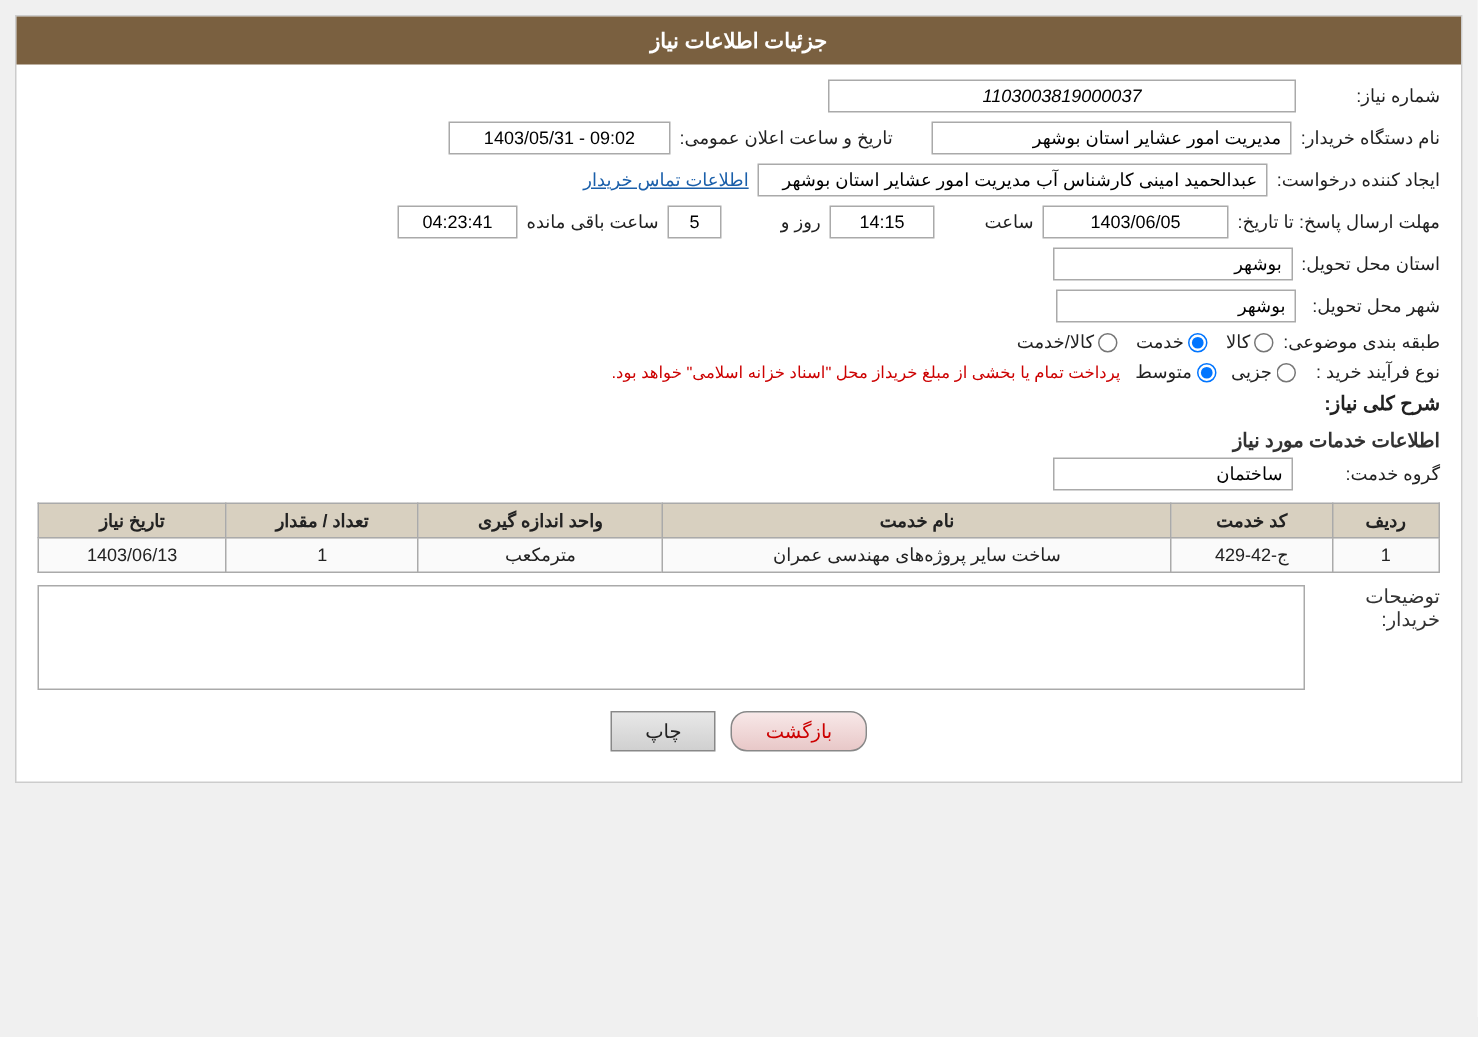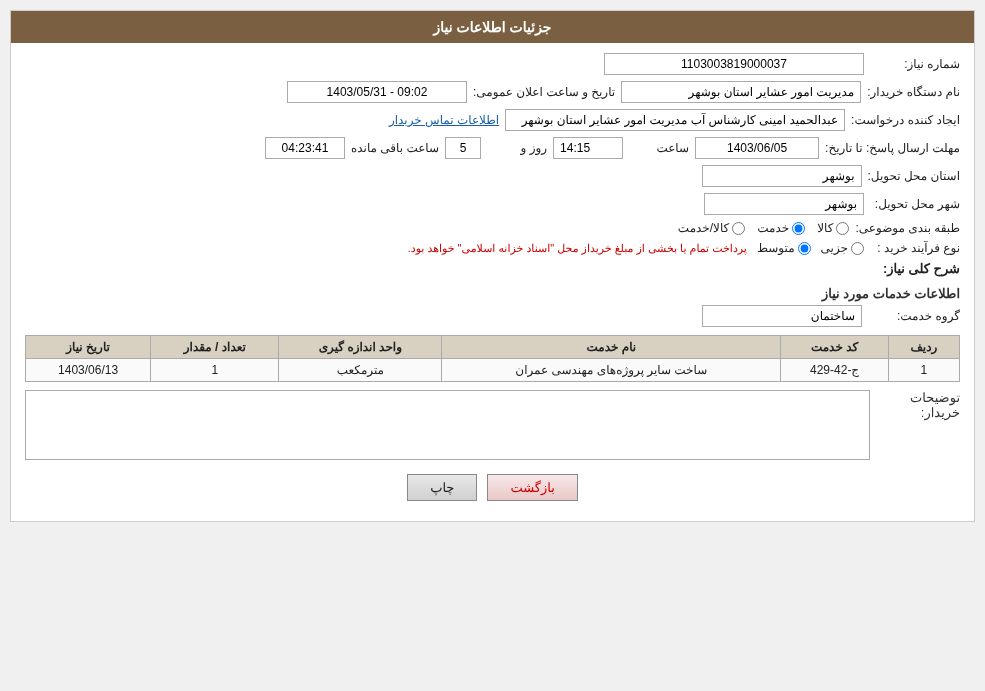--- a/index.html
+++ b/index.html
@@ -49,21 +49,21 @@
     }
     .input-field {
       border: 1px solid #aaa;
       background: #fff;
       padding: 2px 6px;
       font-family: Tahoma, Arial, sans-serif;
       font-size: 12px;
       height: 22px;
       direction: rtl;
     }
-    .input-wide { width: 260px; }
+    .input-wide { width: 312px; font-style: italic; }
     .input-med { width: 160px; }
     .input-xs { width: 70px; }
     .link-blue {
       color: #1a5faa;
       text-decoration: underline;
       cursor: pointer;
       font-size: 12px;
     }
     .radio-group {
       display: flex;
@@ -163,20 +163,21 @@
       cursor: pointer;
       border: 1px solid #888;
     }
     .btn-print {
       background: linear-gradient(to bottom, #e8e8e8, #d0d0d0);
       color: #222;
     }
     .btn-back {
       background: linear-gradient(to bottom, #f8e8e8, #e8c8c8);
       color: #cc0000;
+      border-radius: 11px;
     }
     .page-wrapper {
       position: relative;
       overflow: hidden;
     }
   </style>
 </head>
 <body>
 
 <div class="page-container page-wrapper">
@@ -189,35 +190,35 @@
     <div class="content">
 
       <div class="row">
         <span class="label">شماره نیاز:</span>
         <input class="input-field input-wide" type="text" value="1103003819000037" readonly="" style="text-align: center; direction: ltr;">
       </div>
 
       <div class="row">
         <span class="label">نام دستگاه خریدار:</span>
         <input class="input-field" style="width: 240px;" type="text" value="مدیریت امور عشایر استان بوشهر" readonly="">
-        <span class="label" style="">تاریخ و ساعت اعلان عمومی:</span>
-        <input class="input-field" style="width: 180px; direction: ltr; text-align: center;" type="text" value="1403/05/31 - 09:02" readonly="">
+        <span class="label" style="margin-right:20px;">تاریخ و ساعت اعلان عمومی:</span>
+        <input class="input-field" style="width: 148px; direction: ltr; text-align: center;" type="text" value="1403/05/31 - 09:02" readonly="">
       </div>
 
       <div class="row">
         <span class="label">ایجاد کننده درخواست:</span>
         <input class="input-field" style="width: 340px;" type="text" value="عبدالحمید امینی کارشناس آب مدیریت امور عشایر استان بوشهر" readonly="">
         <span class="link-blue">اطلاعات تماس خریدار</span>
       </div>
 
       <div class="row">
         <span class="label">مهلت ارسال پاسخ: تا تاریخ:</span>
         <input class="input-field" style="width: 124px; direction: ltr; text-align: center;" type="text" value="1403/06/05" readonly="">
         <span class="label label-sm">ساعت</span>
-        <input class="input-field input-xs" style="direction: ltr; " type="text" value="14:15" readonly="">
+        <input class="input-field input-xs" style="direction: ltr; text-align: center;" type="text" value="14:15" readonly="">
         <span class="label label-sm">روز و</span>
         <input class="input-field" style="width: 36px; text-align: center; direction: ltr;" type="text" value="5" readonly="">
         <span class="label label-sm">ساعت باقی مانده</span>
         <input class="input-field" style="width: 80px; direction: ltr; text-align: center;" type="text" value="04:23:41" readonly="">
       </div>
 
       <div class="row">
         <span class="label">استان محل تحویل:</span>
         <input class="input-field input-med" type="text" value="بوشهر" readonly="" style="">
       </div>

